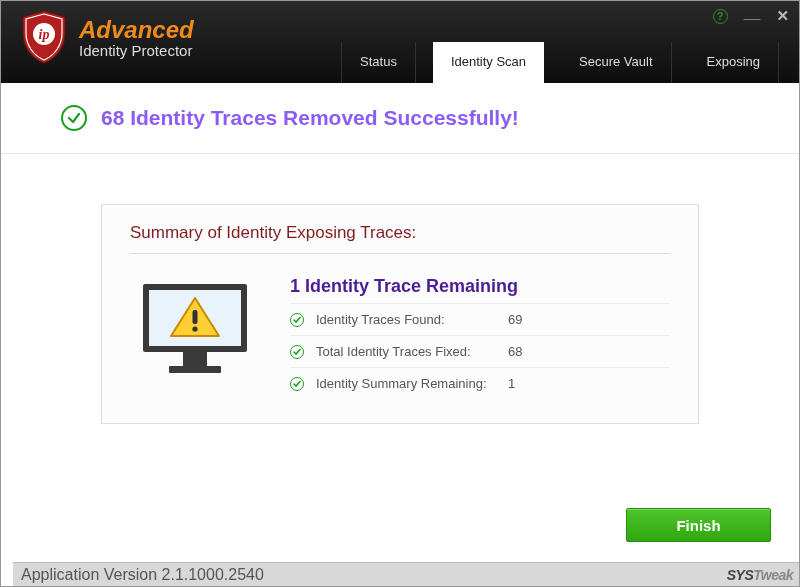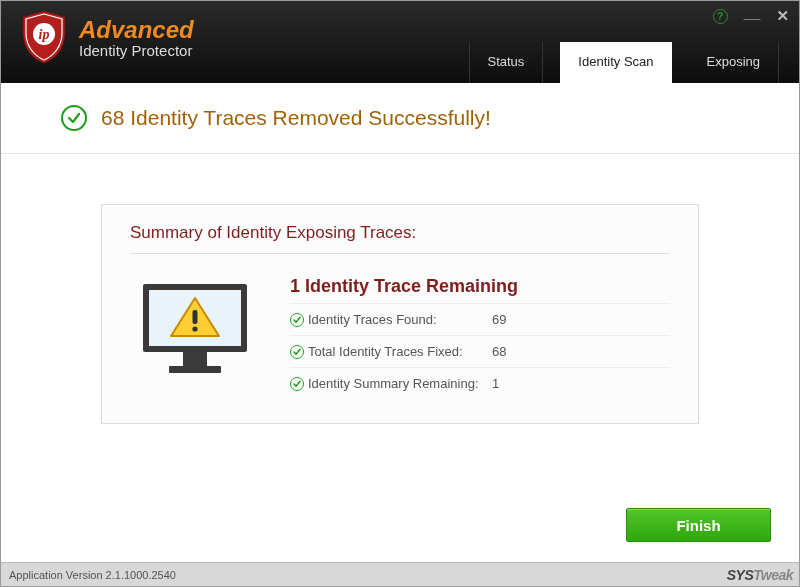--- a/index.html
+++ b/index.html
@@ -91,23 +91,23 @@
   }
   .check-circle {
     width: 26px; height: 26px;
     border: 2.5px solid #1e9e1e;
     border-radius: 50%;
     display: flex;
     align-items: center;
     justify-content: center;
   }
   .banner-text {
-    color: #a16207;
+    color: #8b5cf6;
     font-size: 21px;
-    font-weight: 400;
+    font-weight: 700;
   }
   
   .card {
     margin: 50px 100px 0;
     border: 1px solid #ddd;
     background: #fcfcfc;
     padding: 18px 28px 24px;
   }
   .card-title {
     font-size: 17px;
@@ -122,29 +122,29 @@
   }
   .monitor-icon {
     width: 130px;
     flex-shrink: 0;
     display: flex;
     justify-content: center;
     align-items: flex-start;
   }
   .stats { flex: 1; }
   .remaining-headline {
-    color: #7f1d1d;
+    color: #4c1d95;
     font-size: 18px;
     font-weight: 600;
     margin-bottom: 6px;
   }
   .stat-row {
     display: flex;
     align-items: center;
-    gap: 4px;
+    gap: 12px;
     padding: 8px 0;
     border-top: 1px solid #eee;
     font-size: 13px;
     color: #555;
   }
   .stat-row:first-of-type { border-top: 1px solid #e3e3e3; }
   .stat-label { flex: 0 0 180px; }
   .stat-val { width: 30px; text-align: left; }
   .mini-check {
     width: 14px; height: 14px;
@@ -169,28 +169,28 @@
     border: 1px solid #2a8f0c;
     border-radius: 2px;
     width: 145px;
     height: 34px;
     cursor: pointer;
     box-shadow: inset 0 1px 0 rgba(255,255,255,.3);
   }
   
   .footer {
     position: absolute;
-    bottom: 0; left: 0; right: 0;
+    bottom: 0; left: 12px; right: 0;
     height: 24px;
     background: #d8d8d8;
     border-top: 1px solid #bbb;
     display: flex;
     align-items: center;
     padding: 0 8px;
-    font-size: 11px;
+    font-size: 16px;
     color: #555;
   }
   .watermark {
     position: absolute;
     bottom: 0; right: 6px;
     font-size: 14px;
     font-style: italic;
     font-weight: 700;
     color: #888;
     letter-spacing: -0.5px;
@@ -218,20 +218,21 @@
       </svg>
     </span>
     <div class="logo-text">
       <div class="brand">Advanced</div>
       <div class="sub">Identity Protector</div>
     </div>
   </div>
   <div class="tabs">
     <div class="tab">Status</div>
     <div class="tab active">Identity Scan</div>
+    <div class="tab">Secure Vault</div>
     <div class="tab">Exposing</div>
   </div>
 </div>
 
 <div class="banner">
   <span class="check-circle">
     <svg width="14" height="14" viewBox="0 0 14 14">
         <path d="M2 7 L6 11 L12 3" stroke="#1e9e1e" stroke-width="2.2" fill="none" stroke-linecap="round" stroke-linejoin="round"></path>
       </svg>
   </span>

